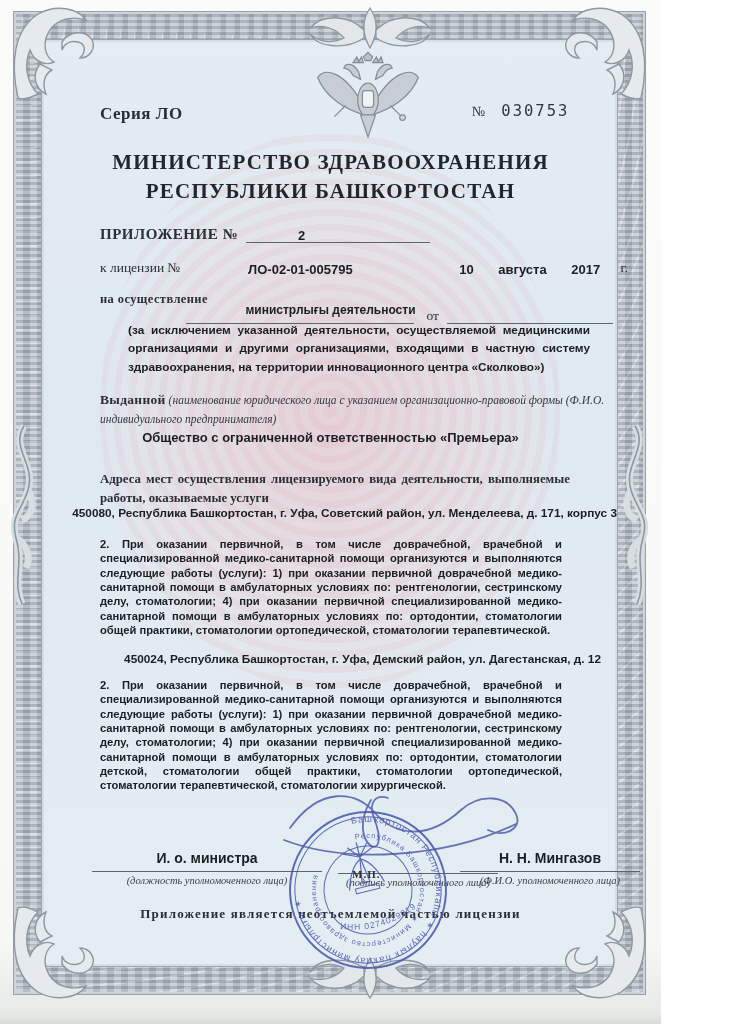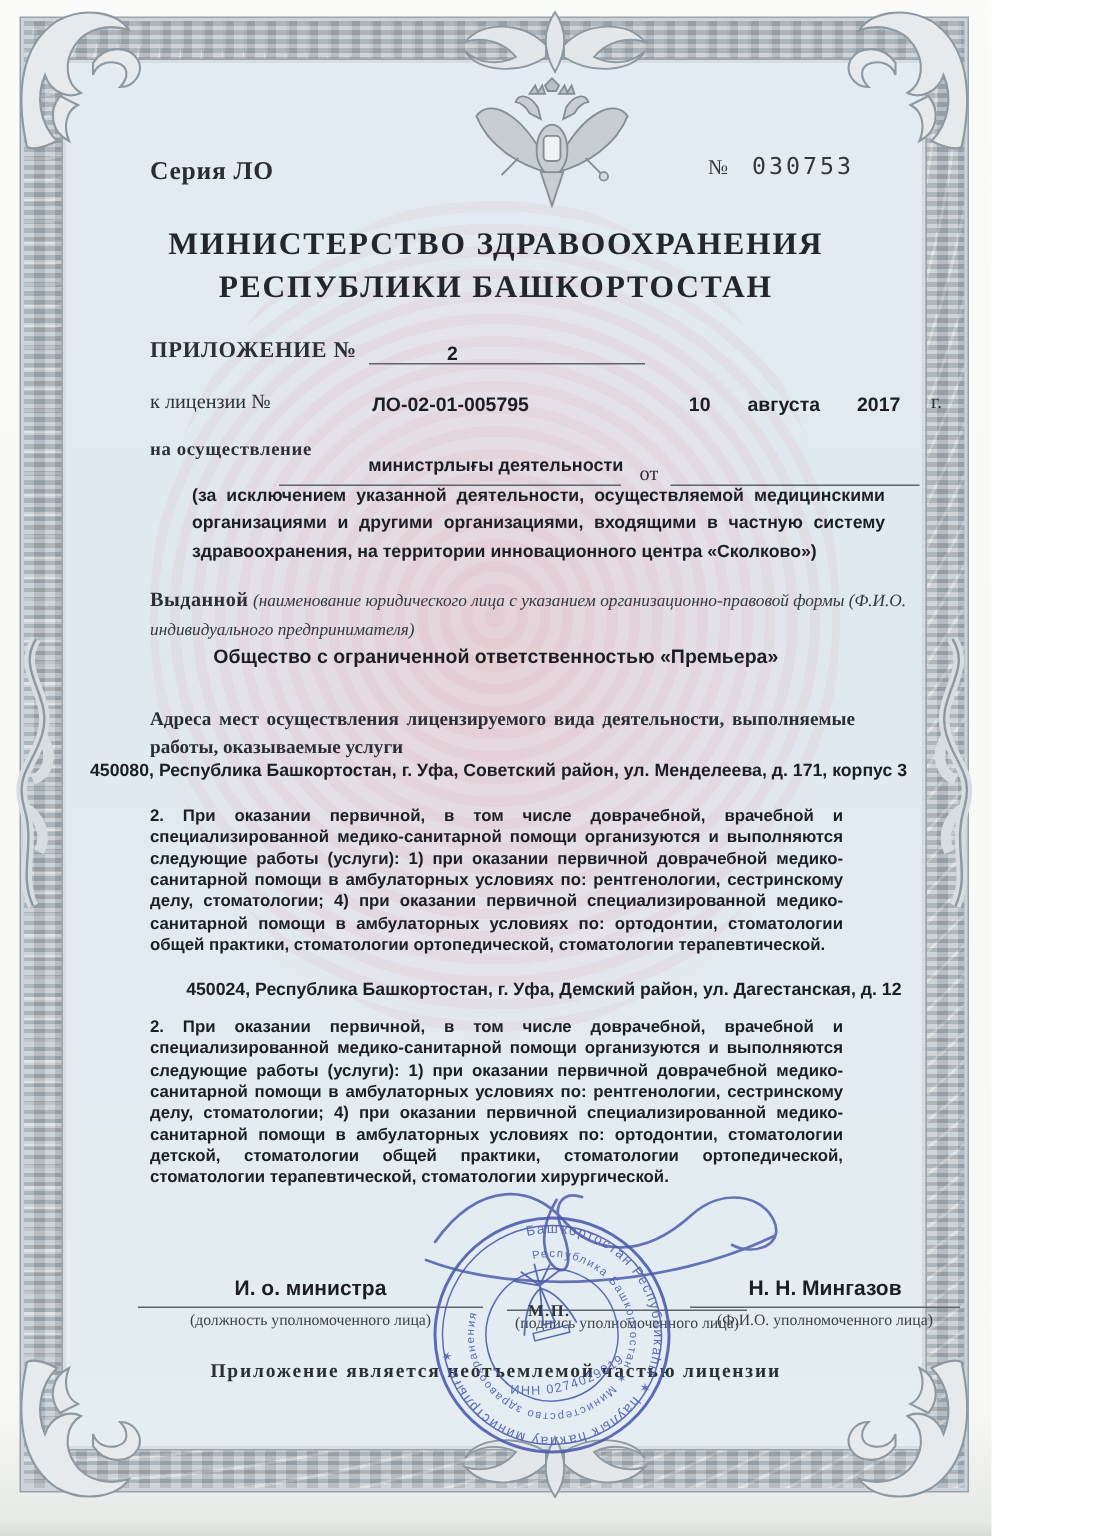--- a/index.html
+++ b/index.html
@@ -29,21 +29,21 @@
     position:absolute;left:50%;top:40%;width:460px;height:560px;transform:translate(-50%,-50%);
     border-radius:50%;
     background:repeating-radial-gradient(circle, rgba(222,140,150,.10) 0 7px, rgba(222,140,150,0) 7px 15px);
     pointer-events:none;
   }
   .flourish{position:absolute;z-index:2;}
   
   .abs{position:absolute;}
   .serifb{font-weight:700;font-family:"Liberation Serif","DejaVu Serif",serif;}
   .sansb{font-family:"Liberation Sans","DejaVu Sans",sans-serif;font-weight:700;color:#1b1e23;}
-  .note-i{font-size:10.5px;color:#3b4147;}
+  .note-i{font-style:italic;font-size:10.5px;color:#3b4147;}
   .series{left:100px;top:104px;font-size:17px;letter-spacing:.5px;color:#2a2d33;}
   .docnum{left:472px;top:102px;font-size:15.5px;letter-spacing:2px;color:#33373c;font-family:"DejaVu Sans Mono",monospace;}
   .docnum .nsign{font-family:"Liberation Serif",serif;letter-spacing:0;margin-right:16px;font-size:14px;}
   .ministry{left:0;right:0;top:148px;text-align:center;font-size:21px;letter-spacing:1.2px;line-height:1.4;color:#23262c;}
   .formrow{display:flex;font-size:14px;color:#2c3036;}
   .blank{border-bottom:1px solid #5d646b;text-align:center;}
   .blank .val{display:block;transform:translateY(2px);font-size:13px;}
   .r-appendix{left:100px;top:226px;width:330px;}
   .r-appendix .lbl{font-size:15px;font-weight:700;letter-spacing:.5px;white-space:nowrap;padding-right:8px;}
   .r-appendix .blank{flex:1;}
@@ -56,21 +56,21 @@
   .r-license .b2 .val{display:flex;justify-content:space-around;transform:translateY(2px);}
   .r-license .g{padding-left:8px;font-size:13.5px;}
   .osu{left:100px;top:292px;font-size:12.5px;font-weight:700;letter-spacing:.4px;color:#2c3036;}
   .acttitle{left:0;right:0;top:303px;text-align:center;font-size:12px;}
   .exclusion{left:128px;top:321px;width:462px;font-size:11.8px;line-height:1.55;text-align:justify;}
   .issued{left:100px;top:390px;width:540px;font-size:12px;line-height:1.5;}
   .issued .lbl{font-weight:700;font-size:13.5px;letter-spacing:.3px;color:#2b2f35;}
   .issued .nt{font-style:italic;font-size:11.5px;color:#34393f;}
   .orgname{left:0;right:0;top:430px;text-align:center;font-size:13px;}
   .addr-head{left:100px;top:470px;width:470px;font-weight:700;font-size:12.8px;line-height:1.45;text-align:justify;color:#2a2e34;}
-  .addr1{left:60px;right:44px;top:505px;text-align:left;font-size:11.8px;line-height:1.4;}
+  .addr1{left:60px;right:44px;top:505px;text-align:right;font-size:11.8px;line-height:1.4;}
   .works1{left:100px;top:537px;width:462px;font-size:11.2px;line-height:1.28;text-align:justify;}
   .addr2{left:60px;right:60px;top:652px;text-align:right;font-size:11.8px;}
   .works2{left:100px;top:678px;width:462px;font-size:11.2px;line-height:1.28;text-align:justify;}
   .sigcol{position:absolute;text-align:center;}
   .sigcol .who{font-size:14px;padding-bottom:4px;margin-top:44px;}
   .sigcol .line{border-bottom:1px solid #5d646b;height:1px;}
   .sigcol .under{padding-top:3px;}
   .c1{left:92px;top:806px;width:230px;}
   .c2{left:338px;top:806px;width:160px;}
   .c3{left:460px;top:806px;width:180px;text-align:center;}

